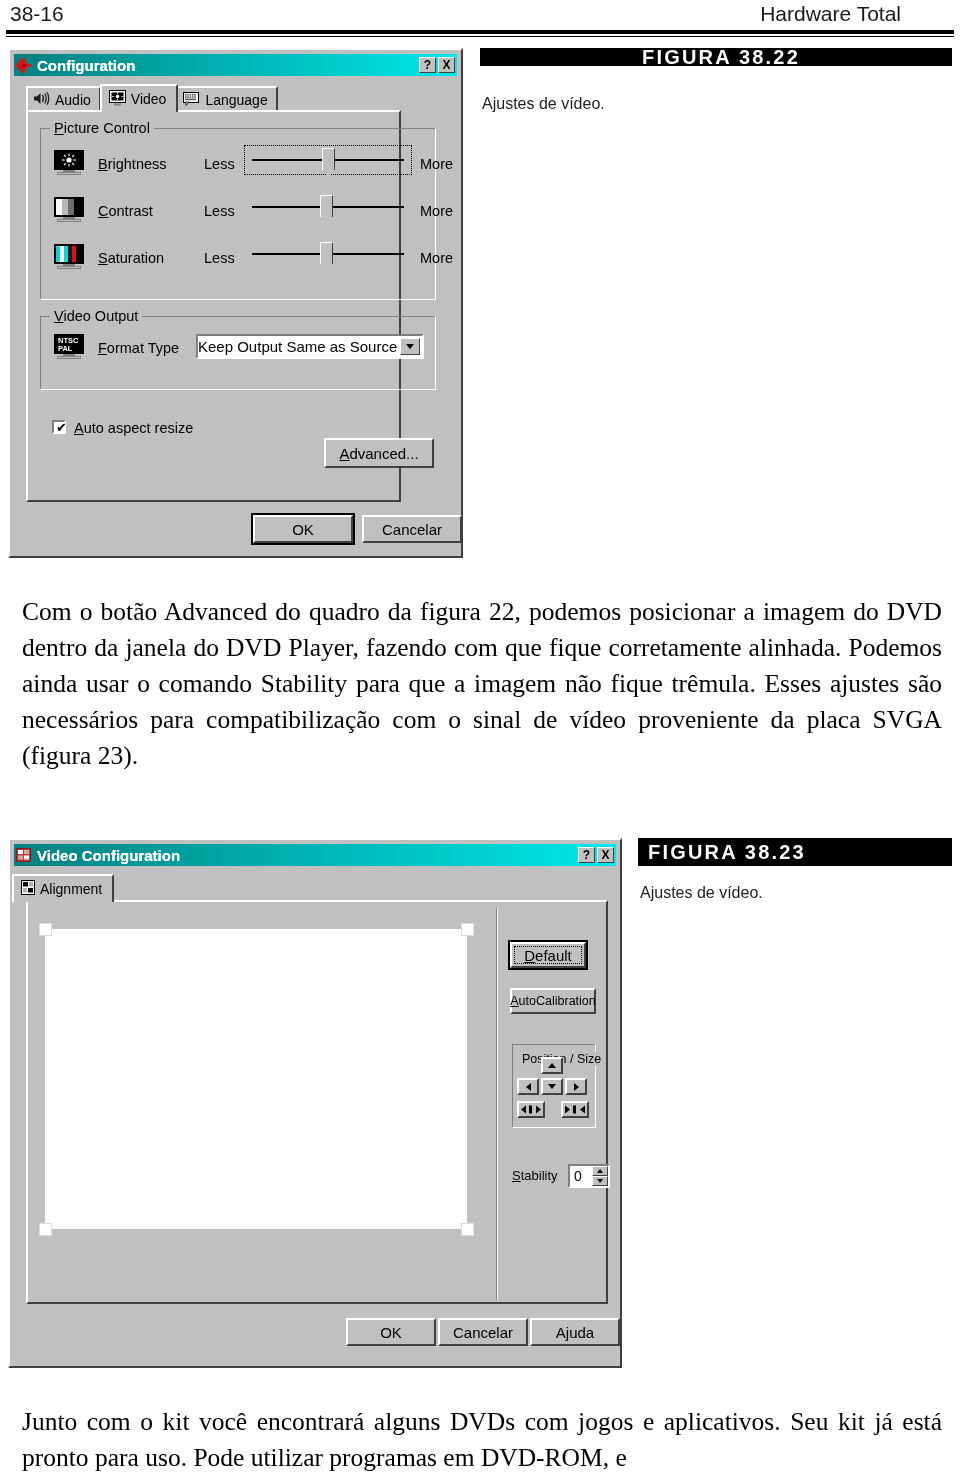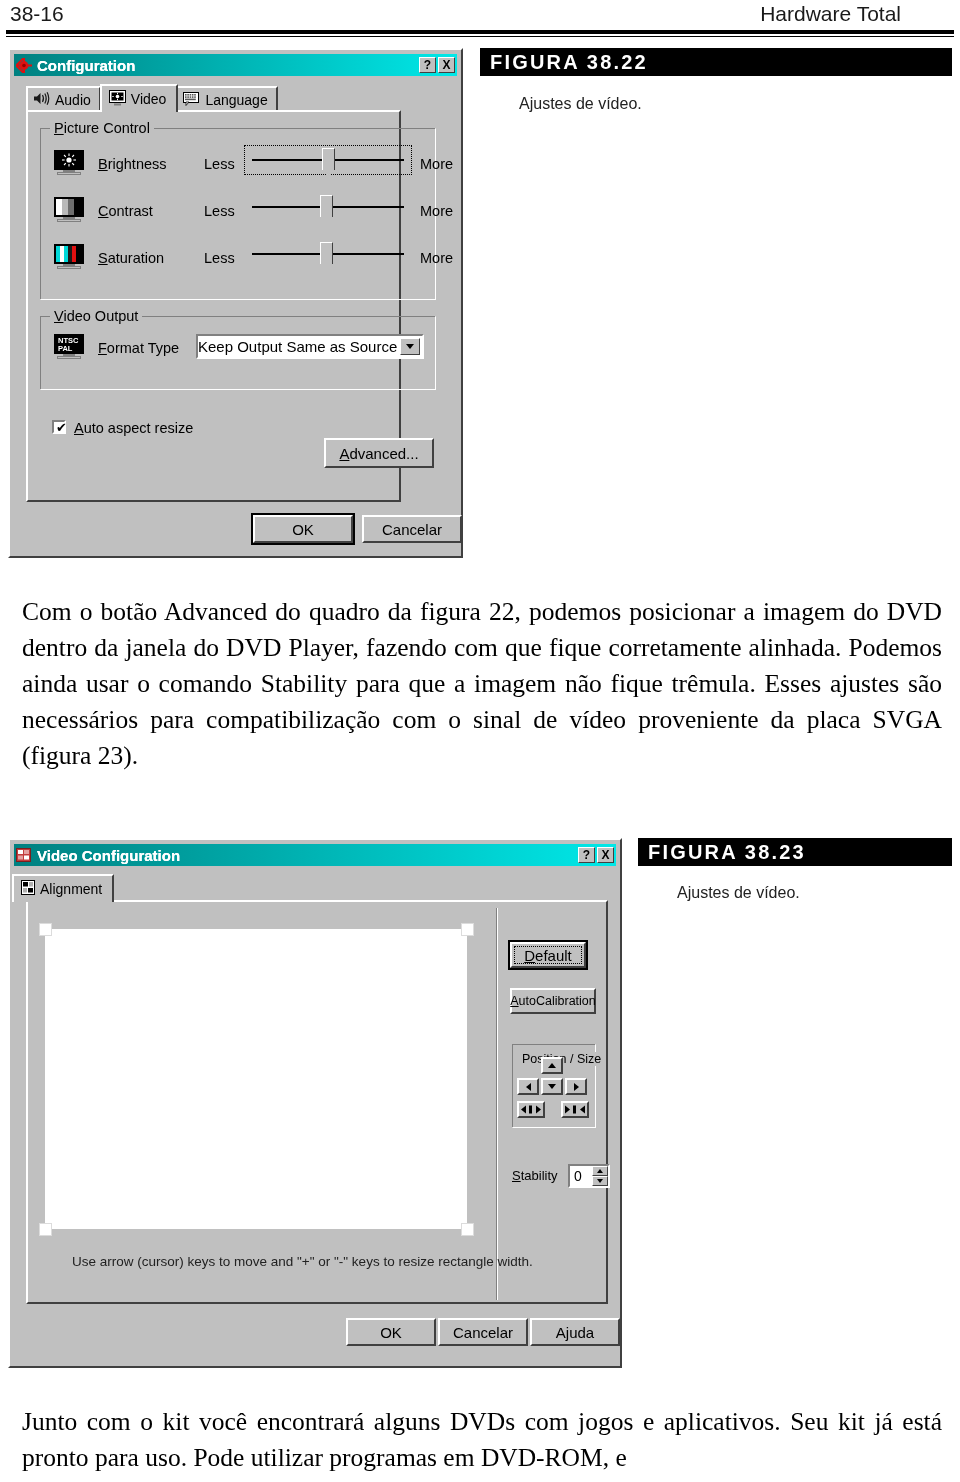--- a/index.html
+++ b/index.html
@@ -14,21 +14,21 @@
             font-family:"Liberation Sans",sans-serif;letter-spacing:0px;}
   .book-title{position:absolute;right:14px;top:2px;font-size:21px;color:#1a1a1a;}
   .header-rule{position:absolute;left:6px;top:30px;width:948px;height:4px;background:#000;}
   .header-rule2{position:absolute;left:6px;top:36px;width:948px;height:1px;background:#000;}
 
   
   .fig-bar{position:absolute;background:#000;color:#fff;display:flex;align-items:center;}
   .fig-bar span{font-size:20px;font-weight:bold;letter-spacing:2.2px;
                 font-variant:small-caps;padding-left:10px;
                 font-family:"Liberation Sans",sans-serif;}
-  .fig-cap{position:absolute;font-size:16px;color:#222;margin-left:37px;}
+  .fig-cap{position:absolute;font-size:16px;color:#222;}
 
   
   .body-par{position:absolute;font-family:"Liberation Serif",serif;
             font-size:25.5px;line-height:36px;color:#000;
             text-align:justify;text-justify:inter-word;}
 
   
   .win{position:absolute;background:#c0c0c0;
        border-top:2px solid #fff;border-left:2px solid #fff;
        border-right:2px solid #404040;border-bottom:2px solid #404040;
@@ -152,21 +152,21 @@
 </head>
 <body>
 
 <div class="page-header">
   <div class="page-num">38-16</div>
   <div class="book-title">Hardware Total</div>
   <div class="header-rule"></div>
   <div class="header-rule2"></div>
 </div>
 
-<div class="fig-bar" style="left:480px;top:48px;width:472px;height:28px;">
+<div class="fig-bar" style="left:480px;top:48px;width:472px;height:18px;justify-content:center;">
   <span>FIGURA 38.22</span>
 </div>
 <div class="fig-cap" style="left:482px;top:95px;">Ajustes de vídeo.</div>
 
 <div class="win" style="left:8px;top:48px;width:455px;height:510px;">
 
   <div class="titlebar" style="width:443px;">
     <div class="tb-icon">
       <svg width="16" height="15" viewBox="0 0 16 15">
         <g fill="#e01010">
@@ -447,21 +447,20 @@
       <span class="sbtns">
         <span class="sbtn">
             <i class="tri-u-s"></i>
           </span>
         <span class="sbtn">
             <i class="tri-d-s"></i>
           </span>
       </span>
     </div>
 
-    <div class="hint" style="left:44px;top:352px;">Use arrow (cursor) keys to move and "+" or "-" keys to resize rectangle width.</div>
   </div>
 
   <div class="btn" style="left:336px;top:478px;width:90px;height:28px;">
     <span>OK</span>
   </div>
   <div class="btn" style="left:428px;top:478px;width:90px;height:28px;">
     <span>Cancelar</span>
   </div>
   <div class="btn" style="left:520px;top:478px;width:90px;height:28px;">
     <span>Ajuda</span>

